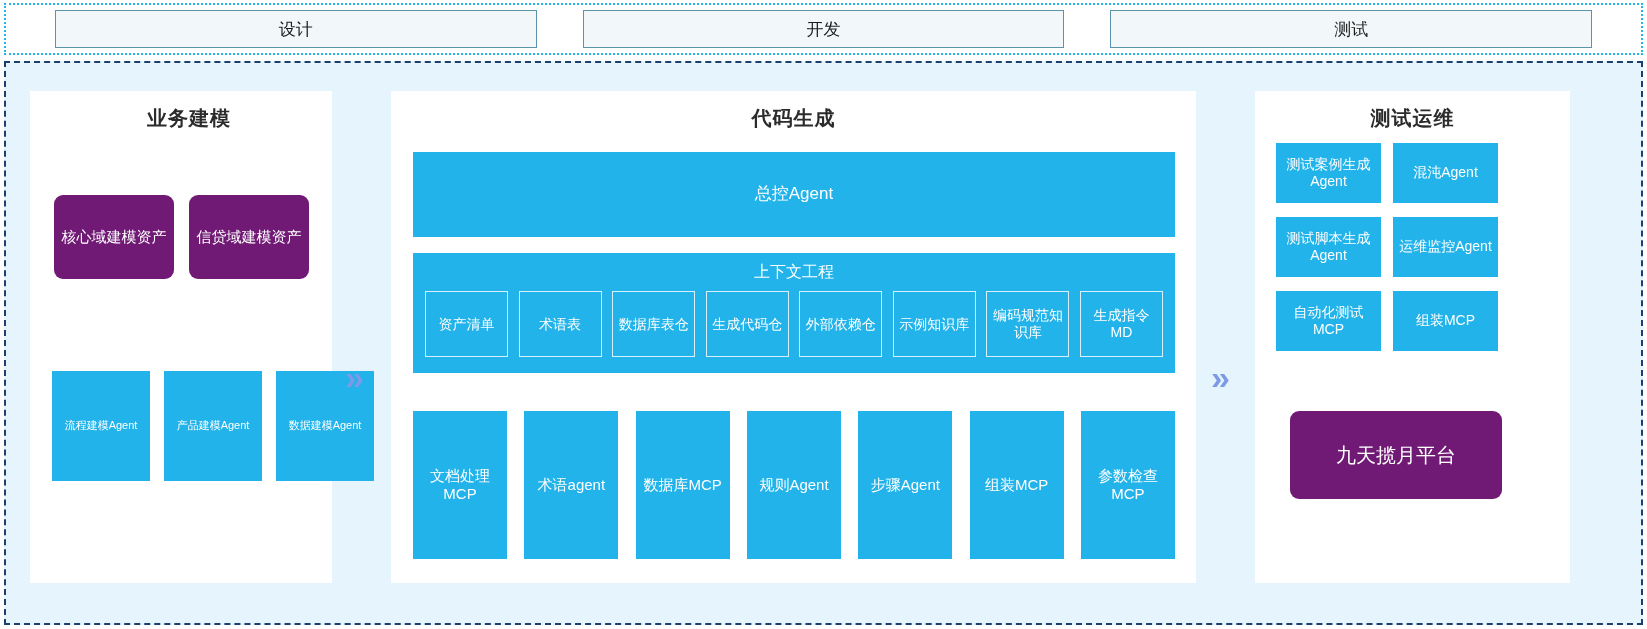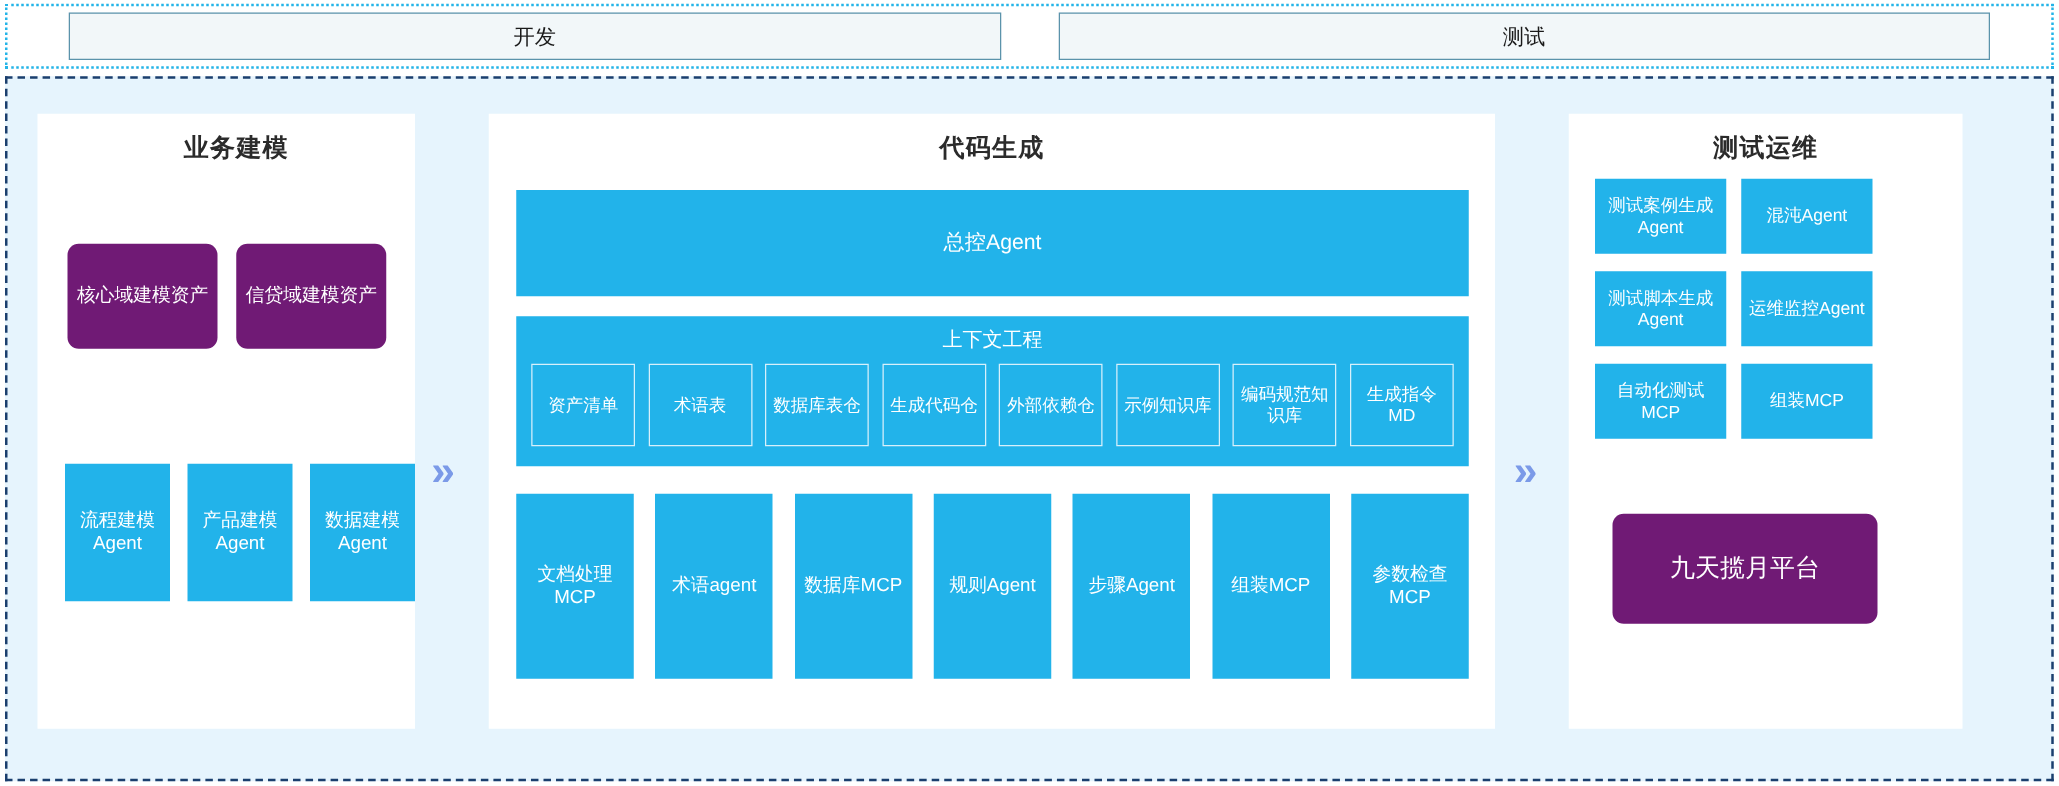--- a/index.html
+++ b/index.html
@@ -95,21 +95,21 @@
     left: 24px; top: 104px;
     display: flex; gap: 15px;
   }
   .left-assets .node { width: 120px; height: 84px; font-size: 15px; padding: 0 6px; }
 
   .left-agents {
     position: absolute;
     left: 22px; top: 280px;
     display: flex; gap: 14px;
   }
-  .left-agents .node { width: 84px; height: 110px; font-size: 15px; }
+  .left-agents .node { width: 98px; height: 110px; font-size: 11px; }
 
   
   .ctrl-agent {
     position: absolute;
     left: 22px; top: 61px;
     width: 762px; height: 85px;
     font-size: 17px;
   }
 
   .ctx-block {
@@ -136,21 +136,21 @@
     display: flex; align-items: center; justify-content: center;
     text-align: center;
     color: #ffffff;
     font-size: 14px;
     line-height: 1.18;
     padding: 0 2px;
   }
 
   .tool-row {
     position: absolute;
-    left: 22px; top: 304px;
+    left: 22px; top: 320px;
     width: 762px;
     display: flex;
     justify-content: space-between;
   }
   .tool-row .node { width: 94px; height: 148px; font-size: 15px; padding: 0 2px; }
 
   
   .right-grid {
     position: absolute;
     left: 21px; top: 52px;
@@ -167,20 +167,21 @@
     width: 212px; height: 88px;
     font-size: 20px;
   }
 </style>
 </head>
 <body>
 
 <div class="root">
 
   <div class="phase-strip">
+    <div class="phase-box">设计</div>
     <div class="phase-box">开发</div>
     <div class="phase-box">测试</div>
   </div>
 
   <div class="main-area">
 
     <div class="panel panel-left">
       <div class="panel-title">业务建模</div>
 
       <div class="left-assets">

